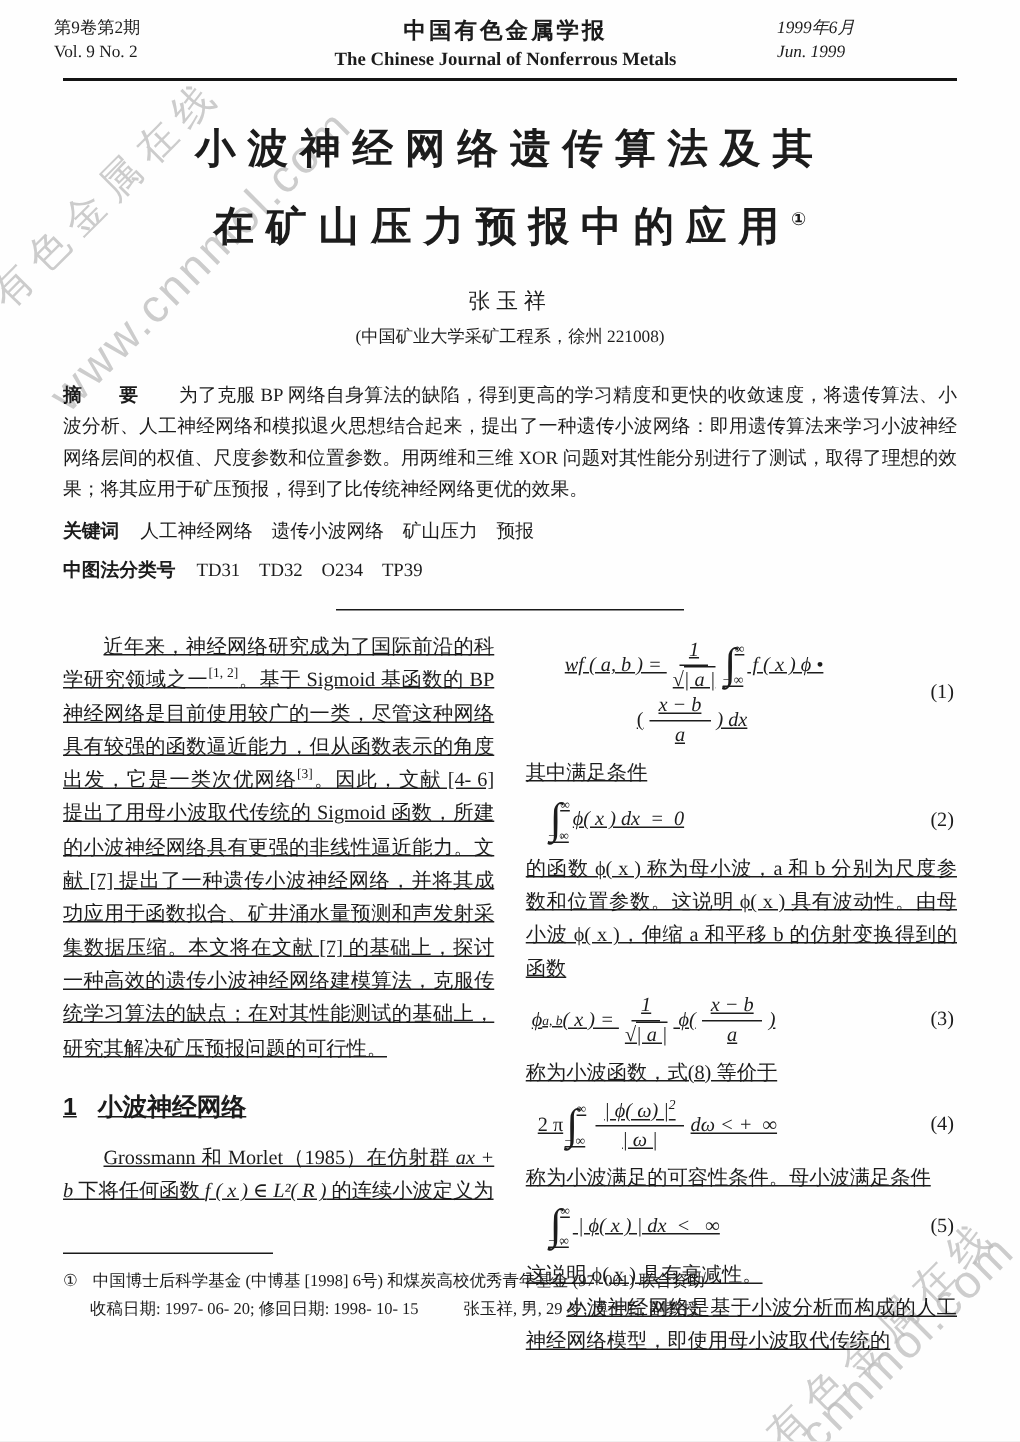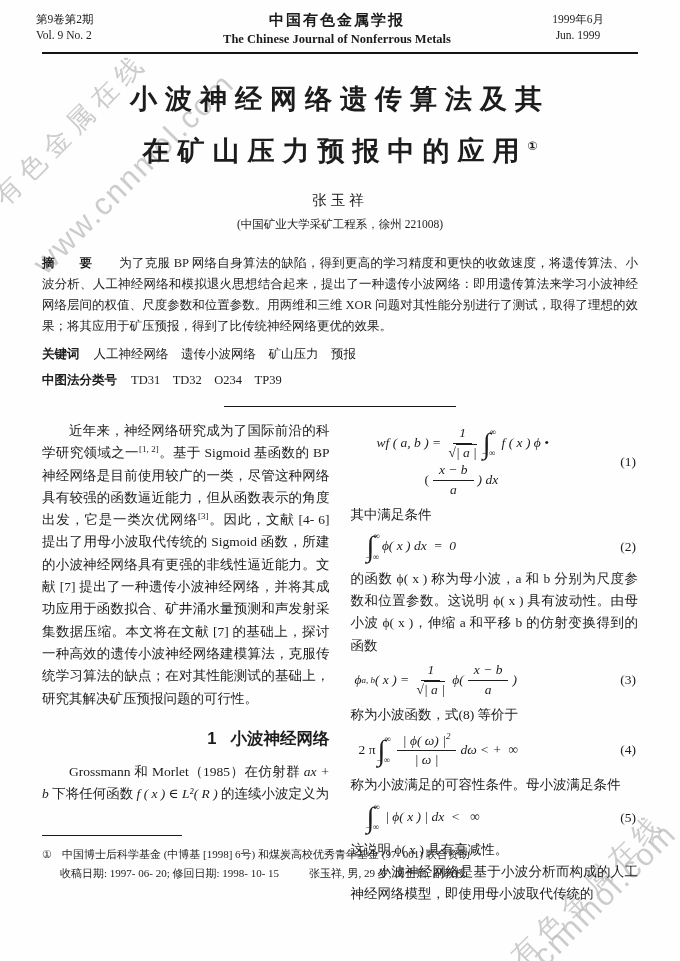--- a/index.html
+++ b/index.html
@@ -18,45 +18,45 @@
   .wm-cn { font-size:27px; letter-spacing:7px; }
   .wm-en { font-size:31px; letter-spacing:2px; }
   .wm-a1 { left:-14px; top:188px; }
   .wm-a2 { left:26px;  top:256px; }
   .wm-b1 { left:503px; top:948px; }
   .wm-b2 { left:468px; top:1006px; }
   .content { position:relative; z-index:2; }
   
   .header { display:flex; justify-content:space-between; align-items:flex-start; padding:11px 42px 0 36px; }
   .hd-left, .hd-right { font-size:11.5px; line-height:16px; width:120px; }
-  .hd-right { text-align:center; }
+  .hd-right { text-align:left;font-style:italic; }
   .hd-center { text-align:center; flex:1; }
   .journal-cn { font-size:15px; font-weight:bold; font-family:"Liberation Sans","DejaVu Sans",sans-serif; letter-spacing:2px; }
   .journal-en { font-size:12.5px; font-weight:bold; margin-top:2px; }
   .header-rule { border:none; border-top:2.5px solid #141414; margin:5px 42px 0 42px; }
   
   .title-block { text-align:center; margin-top:32px; font-family:"Liberation Sans","DejaVu Sans",sans-serif; }
   .title-line { font-size:27px; font-weight:600; letter-spacing:8px; line-height:1; }
   .title-line + .title-line { margin-top:25px; }
   .title-fn { font-size:12px; vertical-align:super; letter-spacing:0; }
   .author { text-align:center; margin-top:26px; font-size:14.5px; letter-spacing:4px; }
   .affil { text-align:center; margin-top:7px; font-size:11.5px; }
   
   .abs-block { margin:21px 42px 0 42px; font-size:12.5px; line-height:21px; text-align:justify; }
   .bold-label { font-weight:bold; font-family:"Liberation Sans","DejaVu Sans",sans-serif;text-align:right; }
   .abs-label { letter-spacing:6px; margin-right:21px; }
   .kw-row { margin:9px 42px 0 42px; font-size:12.5px; }
   .kw-label { margin-right:14px; }
   .divider { width:232px; border:none; border-top:1.5px solid #1a1a1a; margin:17px auto 0 auto; }
   
-  .columns { display:flex; gap:21px; margin:13px 42px 0 42px; }
+  .columns { display:flex; gap:21px; margin:13px 42px 0 42px;text-decoration:underline; }
   .col { flex:1; font-size:13.5px; line-height:22.3px; text-align:justify; }
   .indent { text-indent:2em; }
   sup.ref { font-size:9px; line-height:0; }
-  .sec-head { font-family:"Liberation Sans","DejaVu Sans",sans-serif; font-weight:bold; font-size:16.5px; margin:17px 0 12px 0; text-align:right; text-indent:0; }
+  .sec-head { font-family:"Liberation Sans","DejaVu Sans",sans-serif; font-weight:bold; font-size:16.5px; margin:17px 0 12px 0; text-align:left; text-indent:0; }
   .sec-head .sec-num { margin-right:14px; }
   .math-var { font-style:italic; }
   
   .eq { position:relative; margin:5px 0 5px 0; text-align:left; font-size:13.5px; line-height:1.25; }
   .eq-row { display:flex; align-items:center; }
   .eqnum { position:absolute; right:2px; top:50%; transform:translateY(-50%); font-style:normal; }
   .frac { display:inline-flex; flex-direction:column; align-items:center; vertical-align:middle; margin:0 4px; font-style:italic; }
   .frac .fnum { padding:0 6px 1px 6px; border-bottom:1.2px solid #1c1c1c; text-align:center; white-space:nowrap; }
   .frac .fden { padding-top:1px; text-align:center; white-space:nowrap; }
   .radbar { border-top:1.2px solid #1c1c1c; }

